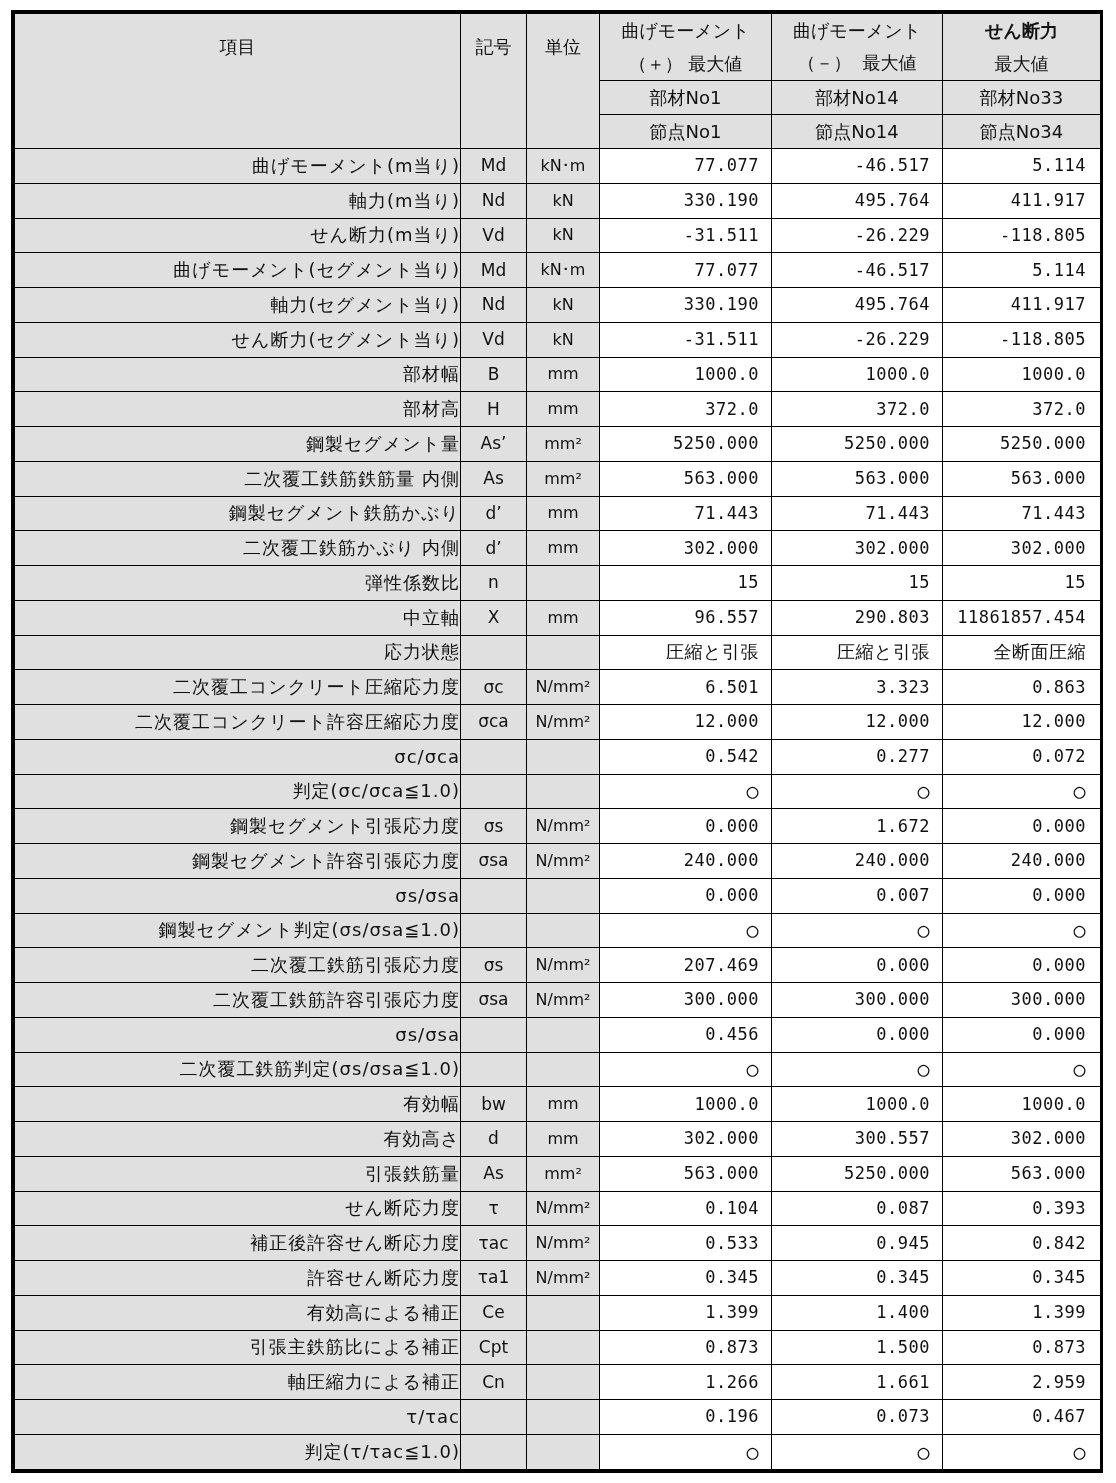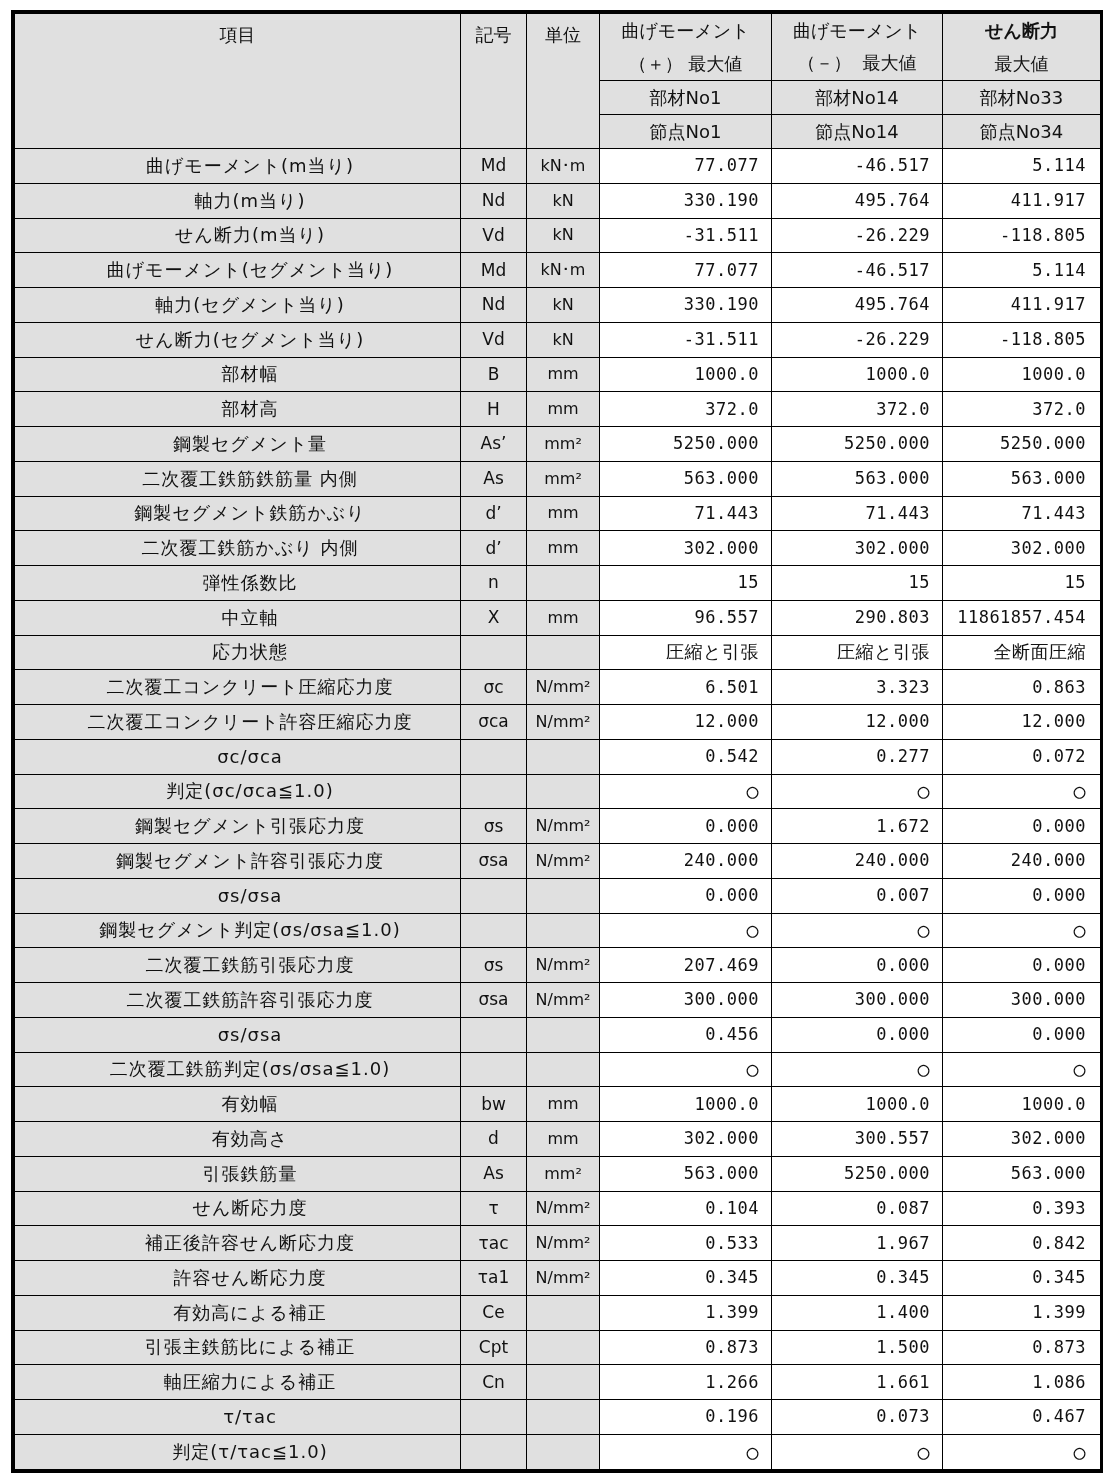--- a/index.html
+++ b/index.html
@@ -43,29 +43,29 @@
       overflow: hidden;
     }
     thead th {
       background: #e0e0e0;
       height: 33px;
       text-align: center;
       vertical-align: middle;
     }
     thead th.tall {
       vertical-align: top;
-      padding-top: 12px;
+      padding-top: 24px;
     }
     thead th.case-head {
       height: 33px;
     }
     tbody tr { height: 34.75px; }
     td.item {
       background: #e0e0e0;
-      text-align: center;
+      text-align: right;
       padding-left: 25px;
       letter-spacing: 1px;
     }
     td.sym, td.unit {
       background: #e0e0e0;
       text-align: center;
       font-size: 17px;
     }
     td.unit { font-size: 16px; text-align: center; }
     td.val {
@@ -372,21 +372,21 @@
           <td class="unit">N/mm²</td>
           <td class="val v1">0.104</td>
           <td class="val v2">0.087</td>
           <td class="val v3">0.393</td>
         </tr>
         <tr>
           <td class="item">補正後許容せん断応力度</td>
           <td class="sym">τac</td>
           <td class="unit">N/mm²</td>
           <td class="val v1">0.533</td>
-          <td class="val v2">1.967</td>
+          <td class="val v2">0.945</td>
           <td class="val v3">0.842</td>
         </tr>
         <tr>
           <td class="item">許容せん断応力度</td>
           <td class="sym">τa1</td>
           <td class="unit">N/mm²</td>
           <td class="val v1">0.345</td>
           <td class="val v2">0.345</td>
           <td class="val v3">0.345</td>
         </tr>
@@ -405,21 +405,21 @@
           <td class="val v1">0.873</td>
           <td class="val v2">1.500</td>
           <td class="val v3">0.873</td>
         </tr>
         <tr>
           <td class="item">軸圧縮力による補正</td>
           <td class="sym">Cn</td>
           <td class="unit"></td>
           <td class="val v1">1.266</td>
           <td class="val v2">1.661</td>
-          <td class="val v3">1.086</td>
+          <td class="val v3">2.959</td>
         </tr>
         <tr>
           <td class="item">τ/τac</td>
           <td class="sym"></td>
           <td class="unit"></td>
           <td class="val v1">0.196</td>
           <td class="val v2">0.073</td>
           <td class="val v3">0.467</td>
         </tr>
         <tr>

